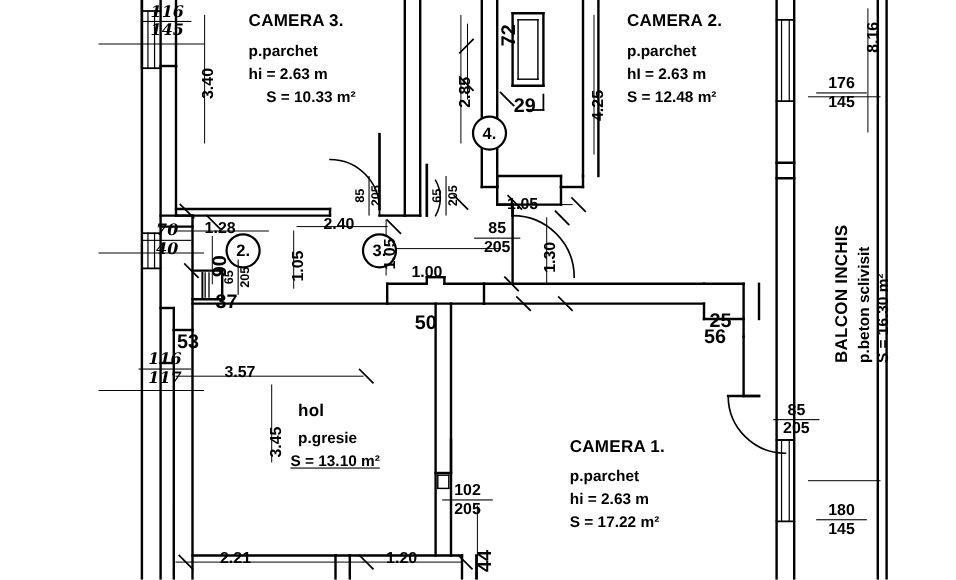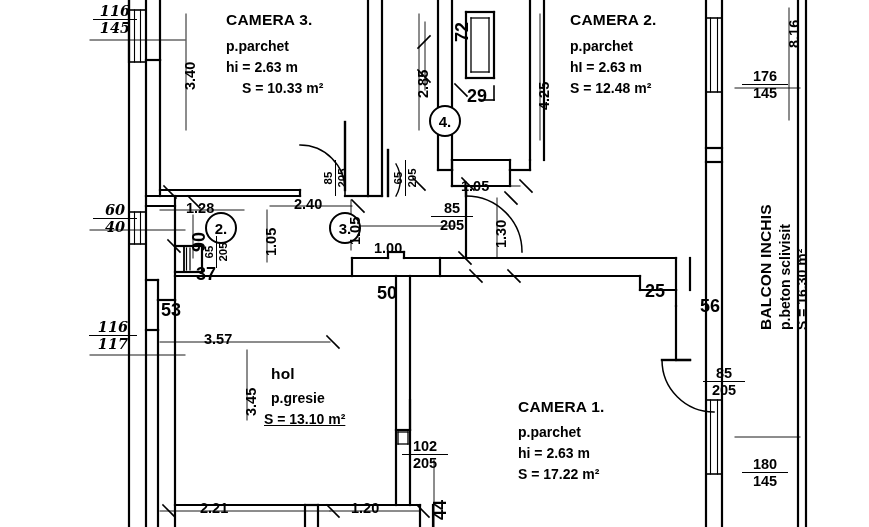--- a/index.html
+++ b/index.html
@@ -10,21 +10,21 @@
   .roomname{font-weight:bold;font-size:15.5px;letter-spacing:.2px;}
   .roomline{font-weight:bold;font-size:14px;}
   .dim{font-weight:bold;font-size:14.5px;}
   .dimsm{font-weight:bold;font-size:18px;}
   .rot90{transform:rotate(-90deg);transform-origin:0 0;}
   .frac{position:absolute;text-align:center;font-weight:bold;}
   .frac .num{display:block;font-size:14.5px;line-height:16px;}
   .frac .den{display:block;font-size:14.5px;line-height:16px;border-top:1.6px solid #000;}
   .fracsm .num,.fracsm .den{font-size:11.5px;line-height:13px;}
   .fracsm .den{border-top:1.3px solid #000;}
-  .hand{font-family:"DejaVu Serif",serif;font-style:italic;font-weight:bold;}
+  .hand{font-family:"DejaVu Serif",serif;font-style:italic;font-weight:bold;margin-left:37px;}
   .circnum{position:absolute;width:28px;height:28px;border:2.2px solid #000;border-radius:50%;
            display:flex;align-items:center;justify-content:center;font-weight:bold;font-size:15px;
            background:#fff;}
 </style>
 </head>
 <body>
 
 <div id="plan">
 
   <svg width="869" height="527" viewBox="0 0 869 527">
@@ -256,21 +256,21 @@
   <div class="circnum" style="left:205px;top:212px;">2.</div>
   <div class="circnum" style="left:329px;top:212px;">3.</div>
   <div class="circnum" style="left:429px;top:105px;">4.</div>
 
   <div class="frac hand" style="left:93px;top:3px;width:44px;">
     <span class="num">116</span>
     <span class="den">145</span>
   </div>
 
   <div class="frac hand" style="left:93px;top:202px;width:44px;">
-    <span class="num">60</span>
+    <span class="num">70</span>
     <span class="den">40</span>
   </div>
 
   <div class="frac hand" style="left:89px;top:319px;width:48px;">
     <span class="num">116</span>
     <span class="den">117</span>
   </div>
 
   <div class="frac fracsm rot90" style="left:322px;top:196px;width:36px;">
     <span class="num">85</span>
@@ -328,18 +328,18 @@
   <div class="lbl dim" style="left:204px;top:331px;">3.57</div>
   <div class="lbl dim rot90" style="left:243px;top:416px;">3.45</div>
   <div class="lbl dim" style="left:200px;top:500px;">2.21</div>
   <div class="lbl dim" style="left:351px;top:500px;">1.20</div>
 
   <div class="lbl dimsm rot90" style="left:189px;top:252px;">90</div>
   <div class="lbl dimsm" style="left:196px;top:264px;text-align:right;">37</div>
   <div class="lbl dimsm" style="left:161px;top:300px;">53</div>
   <div class="lbl dimsm" style="left:377px;top:283px;">50</div>
   <div class="lbl dimsm" style="left:645px;top:281px;">25</div>
-  <div class="lbl dimsm" style="left:700px;top:296px;">56</div>
+  <div class="lbl dimsm" style="left:640px;top:296px;">56</div>
   <div class="lbl dimsm" style="left:467px;top:86px;">29</div>
   <div class="lbl dimsm rot90" style="left:452px;top:42px;">72</div>
   <div class="lbl dimsm rot90" style="left:430px;top:520px;">44</div>
 
 </div>
 
 </body></html>

